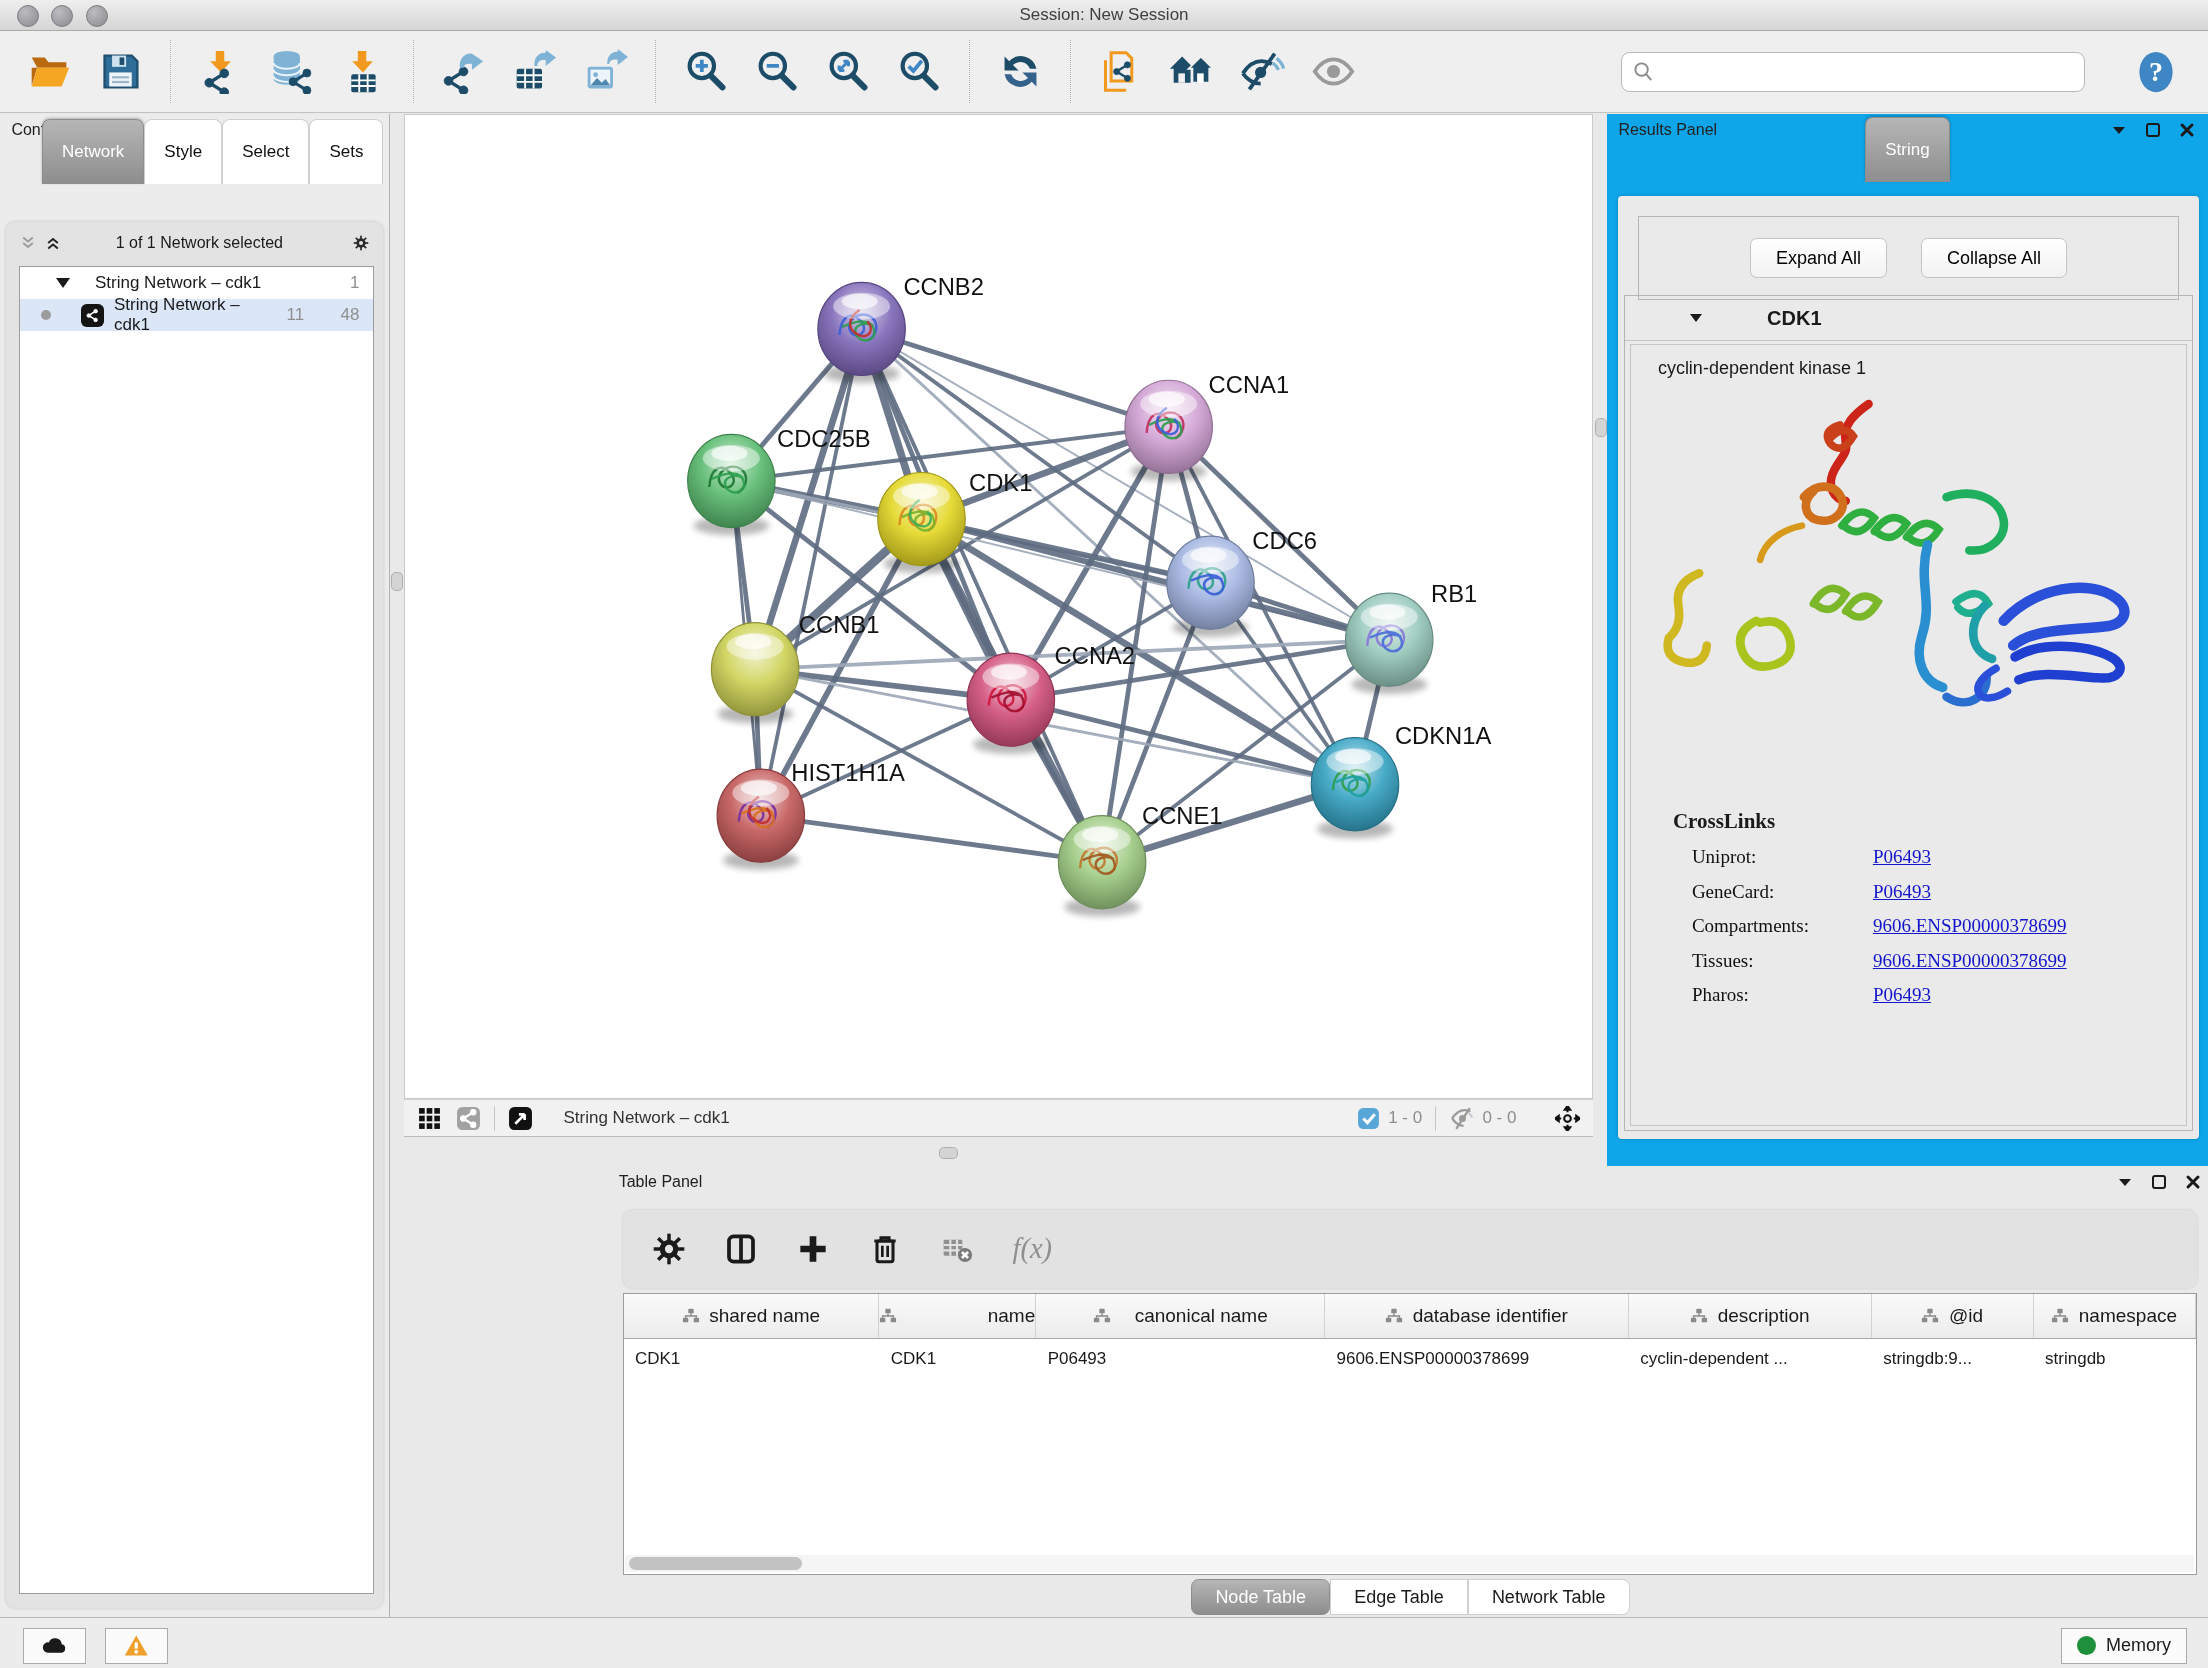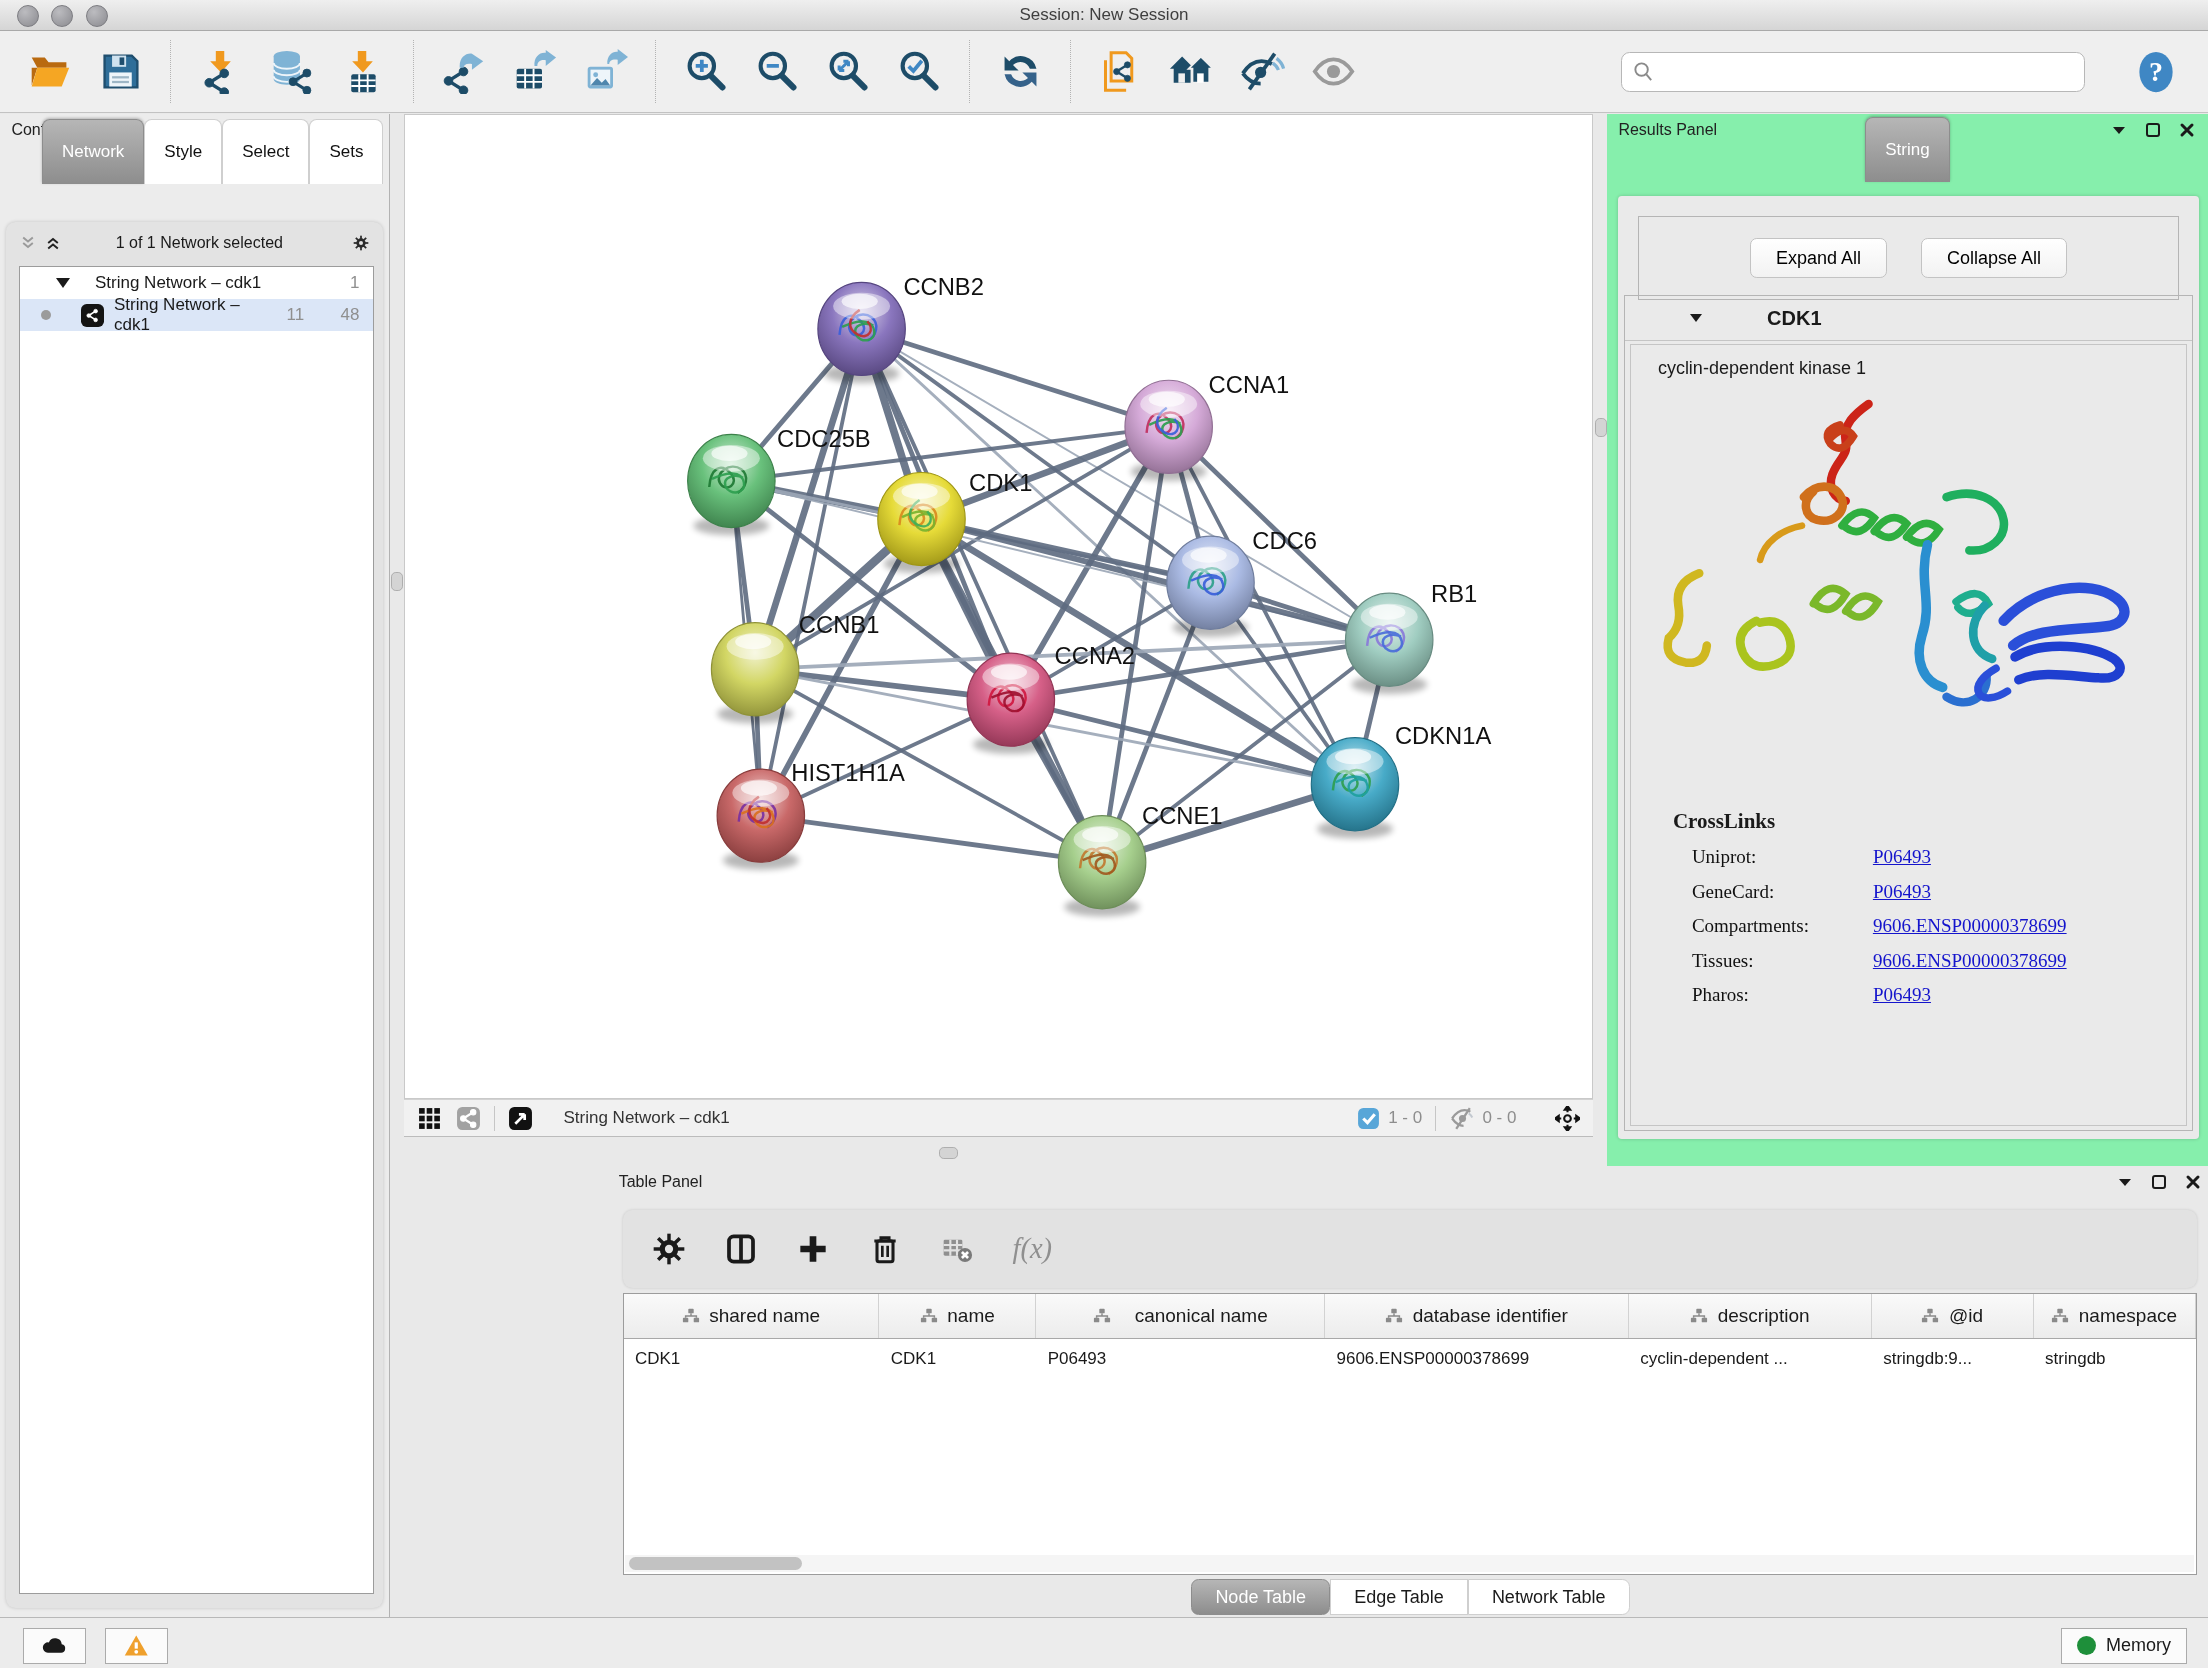--- a/index.html
+++ b/index.html
@@ -61,21 +61,21 @@
   .netview{position:absolute;left:404px;top:114px;width:1189px;height:985px;background:#fff;
     border:1px solid #c9c9c9;box-sizing:border-box}
   .netstatus{position:absolute;left:404px;top:1099px;width:1189px;height:38px;background:#f1f1f1;
     border-top:1px solid #d2d2d2;border-bottom:1px solid #bcbcbc;display:flex;align-items:center;
     padding:0 13.3px;box-sizing:border-box;gap:13.3px;font-size:17px;color:#444}
   .netstatus svg{width:25px;height:25px}
   .ssep{width:0;height:25px;border-left:1px solid #c6c6c6}
   .nname{margin-left:17px;color:#333}
   .counts{color:#8d8d8d;display:flex;align-items:center;gap:7.6px}
   
-  .results{position:absolute;left:1607px;top:114px;width:601px;height:1052px;background:#86efac;box-sizing:border-box}
+  .results{position:absolute;left:1607px;top:114px;width:601px;height:1052px;background:#0ea5e9;box-sizing:border-box}
   .rtab-row{display:flex;justify-content:center;height:36px;align-items:flex-end}
   .rbody{position:absolute;left:11.4px;right:9.5px;top:82px;bottom:27px;background:#eaeaea;
     border-radius:3.8px;box-shadow:0 0 3.8px rgba(0,0,0,.2)}
   .rbtns{margin:20px;border:1px solid #b5b5b5;height:82px;display:flex;align-items:center;
     justify-content:center;gap:34px}
   .rbtn{background:linear-gradient(#ffffff,#f2f2f2);border:1px solid #c3c3c3;border-radius:6.7px;
     font-size:18px;padding:8.6px 25px;cursor:pointer}
   .rsection{position:absolute;left:5.7px;right:5.7px;top:99px;bottom:7.6px;border:1px solid #b5b5b5}
   .rsec-head{height:44px;display:flex;align-items:center;gap:63px;padding-left:63px;
     border-bottom:1px solid #c5c5c5}
@@ -797,21 +797,21 @@
           <svg viewBox="0 0 20 20">
             <g fill="#8a8a8a">
               <rect x="7" y="2" width="6" height="5" rx="1"></rect>
               <rect x="1" y="12" width="6" height="5" rx="1"></rect>
               <rect x="13" y="12" width="6" height="5" rx="1"></rect>
             </g>
             <path d="M10 7v3M4 12v-2h12v2" stroke="#8a8a8a" stroke-width="1.6" fill="none"></path>
           </svg>
           <span>shared name</span>
         </div>
-        <div class="dt-hcell" style="width: 157px;">
+        <div class="dt-hcell" style="width: 157px; justify-content: space-between;">
           <svg viewBox="0 0 20 20">
             <g fill="#8a8a8a">
               <rect x="7" y="2" width="6" height="5" rx="1"></rect>
               <rect x="1" y="12" width="6" height="5" rx="1"></rect>
               <rect x="13" y="12" width="6" height="5" rx="1"></rect>
             </g>
             <path d="M10 7v3M4 12v-2h12v2" stroke="#8a8a8a" stroke-width="1.6" fill="none"></path>
           </svg>
           <span>name</span>
         </div>

